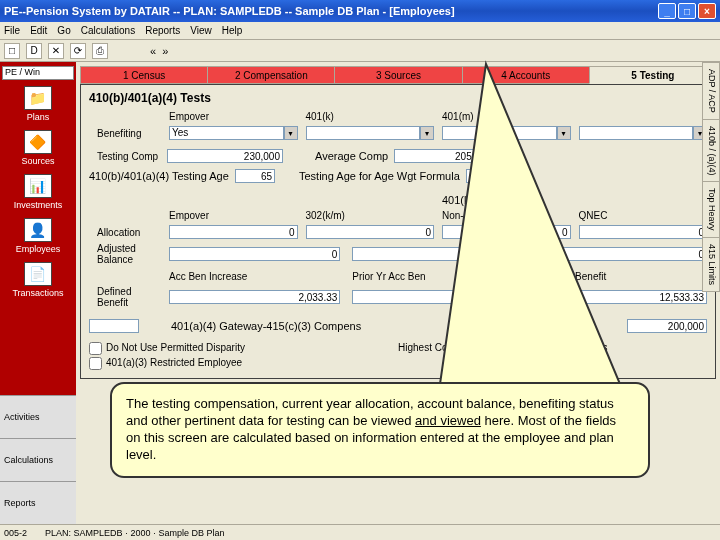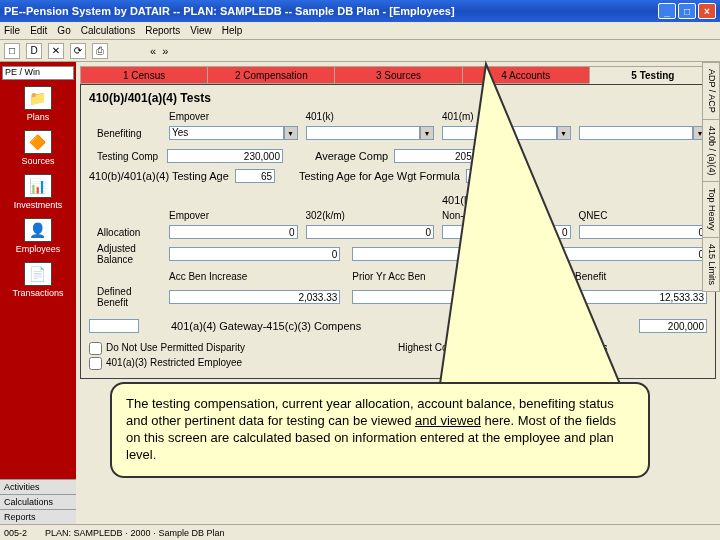--- a/index.html
+++ b/index.html
@@ -14,21 +14,21 @@
   .menubar span { cursor: default; }
   .toolbar { height: 22px; background: #ece9d8; display: flex; align-items: center; padding-left: 4px; gap: 6px; border-bottom: 1px solid #aca899; }
   .toolbar .tbtn { width: 16px; height: 16px; display: flex; align-items: center; justify-content: center; border: 1px solid #aca899; background: #fff; font-size: 10px; }
   .toolbar .navbtn { font-size: 11px; }
   .content-area { display: flex; height: calc(540px - 22px - 18px - 22px - 16px); }
   .sidebar { width: 76px; background: #b00000; padding-top: 4px; display: flex; flex-direction: column; }
   .sidebar .topfield { background: #fff; border: 1px solid #888; margin: 0 2px 6px 2px; height: 14px; font-size: 9px; padding: 0 2px; }
   .sidebar-item { display: flex; flex-direction: column; align-items: center; color: #fff; font-size: 9px; margin-bottom: 8px; cursor: default; }
   .sidebar-icon { width: 28px; height: 24px; background: #fff; border: 1px solid #444; display: flex; align-items: center; justify-content: center; font-size: 14px; margin-bottom: 2px; }
   .sidebar-bottom { margin-top: auto; background: #e0e0e0; color: #000; }
-  .sidebar-bottom div { padding: 2px 4px; border-top: 1px solid #999; font-size: 9px; cursor: default; }
+  .sidebar-bottom div { padding: 16px 4px; border-top: 1px solid #999; font-size: 9px; cursor: default; }
   .main { flex: 1; background: #ece9d8; position: relative; padding: 4px; }
   .tabs { display: flex; height: 18px; }
   .tab { flex: 1; border: 1px solid #aca899; background: #ef4444; display: flex; align-items: center; justify-content: center; font-size: 10px; cursor: default; margin-right: -1px; }
   .tab.active { background: #ece9d8; font-weight: bold; border-bottom-color: #ece9d8; }
   .form-body { border: 1px solid #404040; padding: 6px 8px; background: #ece9d8; }
   .section-title { font-weight: bold; font-size: 12px; margin-bottom: 4px; }
   .hce-row { position: absolute; top: 24px; right: 26px; display: flex; align-items: center; gap: 6px; font-size: 10px; }
   .hce-row input { width: 90px; height: 14px; font-size: 10px; }
   .row { display: flex; align-items: center; height: 20px; gap: 6px; }
   .label { width: 72px; font-size: 10px; padding-left: 8px; }
@@ -225,21 +225,21 @@
         <input class="field" value="10,500" style="">
           <div></div>
         <input class="field" value="12,533.33" style="">
       </div>
 
       <div class="row" style="margin-top:8px;">
         <input class="field left" style="width: 50px;" value="">
         <div style="width:20px"></div>
         <div class="small">401(a)(4) Gateway-415(c)(3) Compens</div>
         <div style="flex:1"></div>
-        <input class="field" style="width: 68px;" value="200,000">
+        <input class="field" style="width: 80px;" value="200,000">
       </div>
 
       <div class="checksec" style="display:flex;">
         <div style="flex:1">
           <label><input type="checkbox" style=""><span>Do Not Use Permitted Disparity</span></label>
           <label><input type="checkbox" style=""><span>401(a)(3) Restricted Employee</span></label>
         </div>
         <div style="flex:1">
           <label><span>Highest Compensation from Curr or Prior Years</span></label>
         </div>

